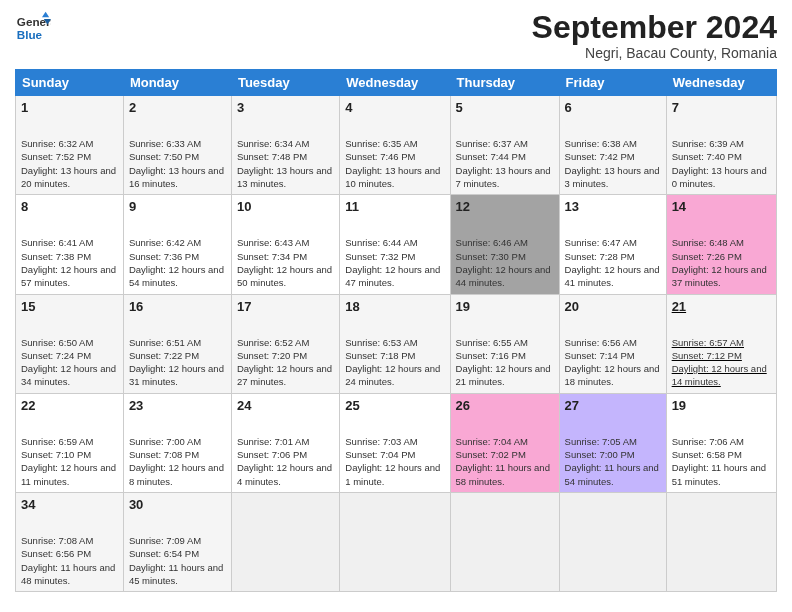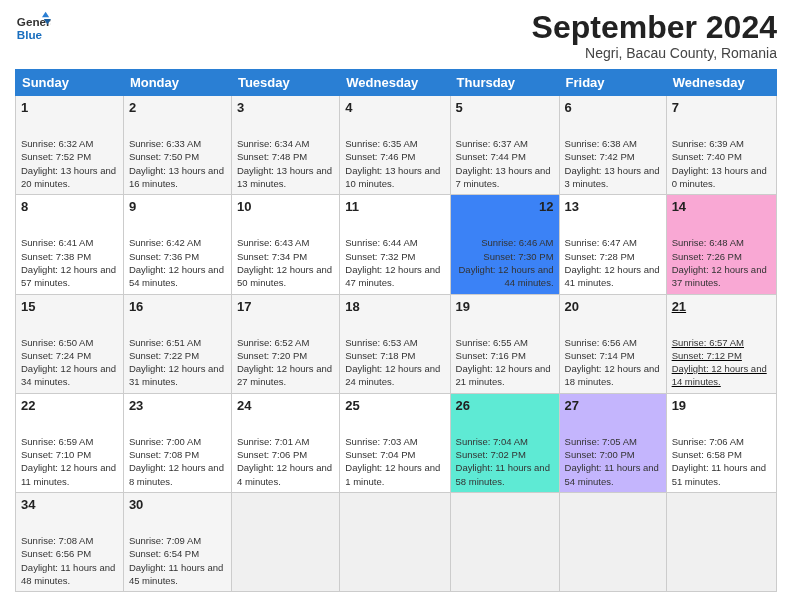--- a/index.html
+++ b/index.html
@@ -164,21 +164,21 @@
             <div class="day-info">Sunrise: 6:42 AM<br>Sunset: 7:36 PM<br>Daylight: 12 hours and 54 minutes.</div>
           </td>
           <td style="background: rgb(255, 255, 255);">
             <span class="day-num">10</span>
             <div class="day-info">Sunrise: 6:43 AM<br>Sunset: 7:34 PM<br>Daylight: 12 hours and 50 minutes.</div>
           </td>
           <td style="background: rgb(255, 255, 255);">
             <span class="day-num">11</span>
             <div class="day-info">Sunrise: 6:44 AM<br>Sunset: 7:32 PM<br>Daylight: 12 hours and 47 minutes.</div>
           </td>
-          <td style="background: #3b82f6; text-align: right;">
+          <td style="background: #a3a3a3;">
             <span class="day-num">12</span>
             <div class="day-info">Sunrise: 6:46 AM<br>Sunset: 7:30 PM<br>Daylight: 12 hours and 44 minutes.</div>
           </td>
           <td style="background: rgb(255, 255, 255);">
             <span class="day-num">13</span>
             <div class="day-info">Sunrise: 6:47 AM<br>Sunset: 7:28 PM<br>Daylight: 12 hours and 41 minutes.</div>
           </td>
           <td style="background: #f9a8d4;">
             <span class="day-num">14</span>
             <div class="day-info">Sunrise: 6:48 AM<br>Sunset: 7:26 PM<br>Daylight: 12 hours and 37 minutes.</div>
@@ -224,21 +224,21 @@
             <div class="day-info">Sunrise: 7:00 AM<br>Sunset: 7:08 PM<br>Daylight: 12 hours and 8 minutes.</div>
           </td>
           <td style="background: rgb(255, 255, 255);">
             <span class="day-num">24</span>
             <div class="day-info">Sunrise: 7:01 AM<br>Sunset: 7:06 PM<br>Daylight: 12 hours and 4 minutes.</div>
           </td>
           <td style="background: rgb(255, 255, 255);">
             <span class="day-num">25</span>
             <div class="day-info">Sunrise: 7:03 AM<br>Sunset: 7:04 PM<br>Daylight: 12 hours and 1 minute.</div>
           </td>
-          <td style="background: #5eead4;">
+          <td style="background: #f9a8d4;">
             <span class="day-num">26</span>
             <div class="day-info">Sunrise: 7:04 AM<br>Sunset: 7:02 PM<br>Daylight: 11 hours and 58 minutes.</div>
           </td>
           <td style="background: #c4b5fd;">
             <span class="day-num">27</span>
             <div class="day-info">Sunrise: 7:05 AM<br>Sunset: 7:00 PM<br>Daylight: 11 hours and 54 minutes.</div>
           </td>
           <td style="background: rgb(255, 255, 255);">
             <span class="day-num">19</span>
             <div class="day-info">Sunrise: 7:06 AM<br>Sunset: 6:58 PM<br>Daylight: 11 hours and 51 minutes.</div>

